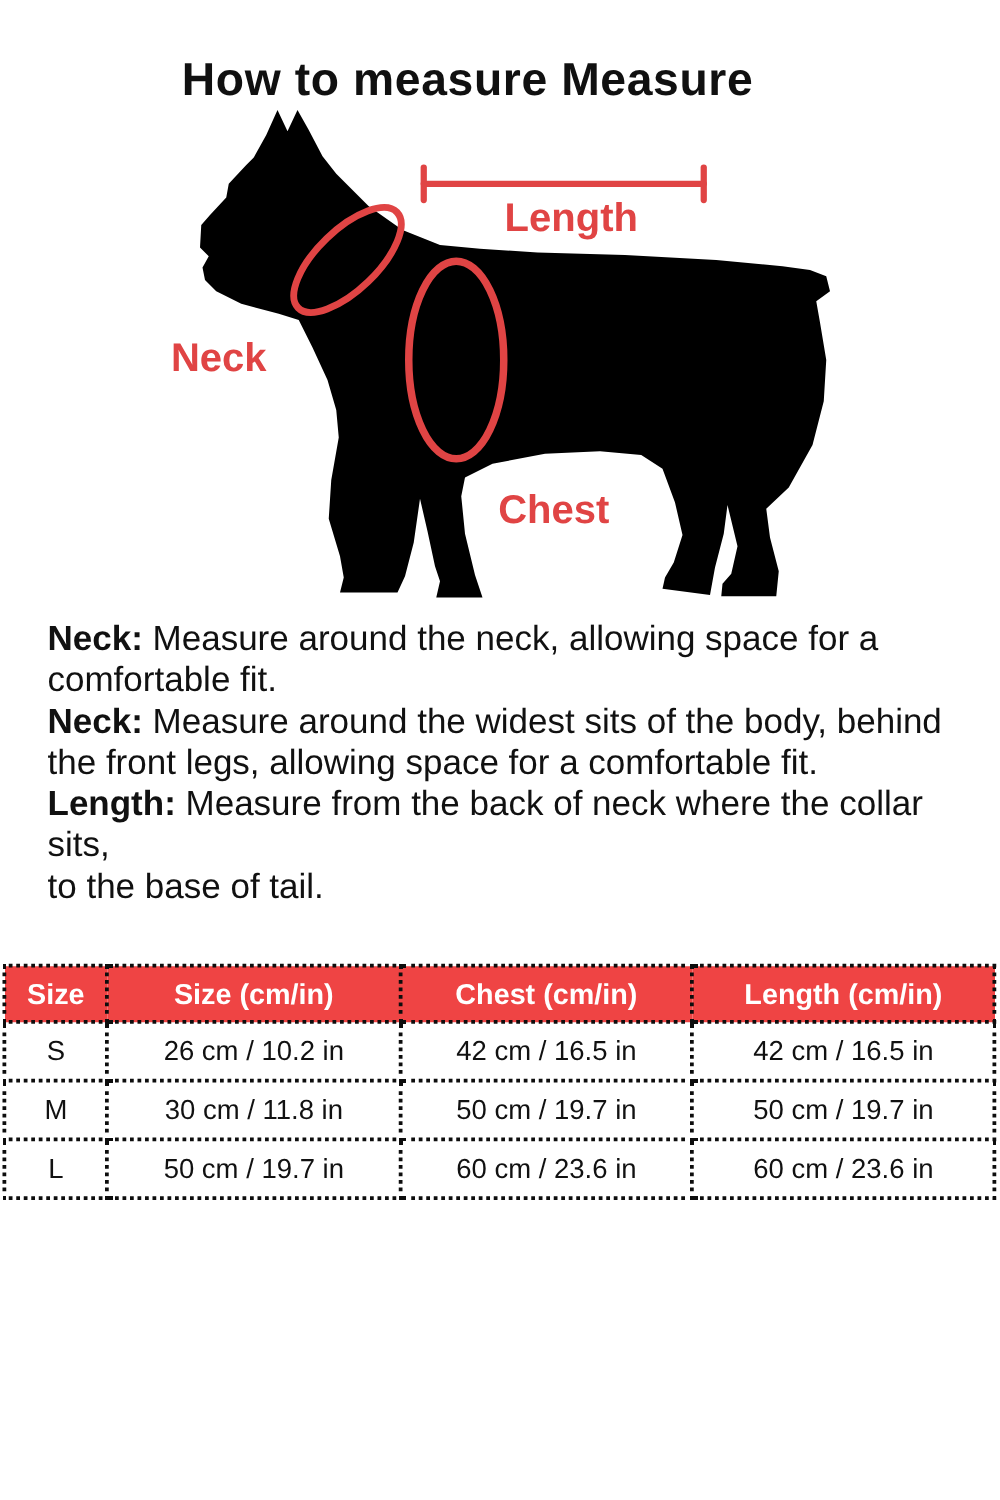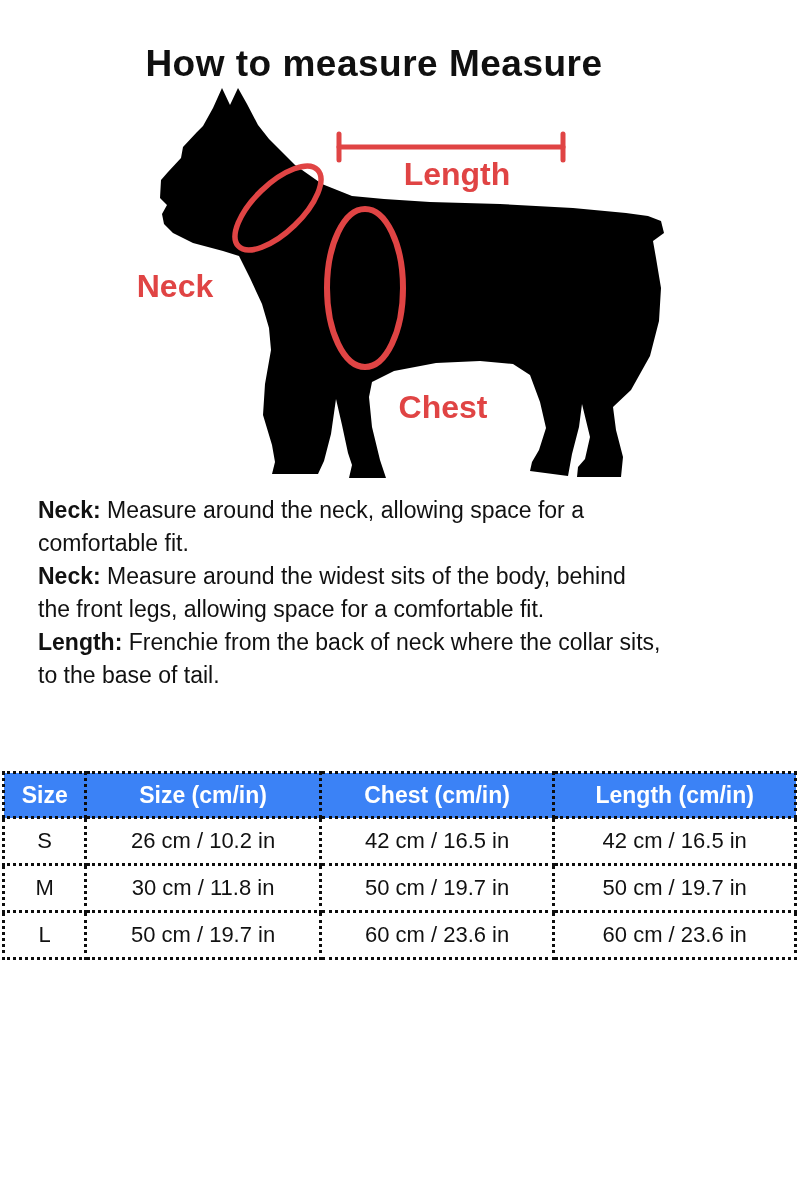--- a/index.html
+++ b/index.html
@@ -31,42 +31,42 @@
     height: 500px;
   }
   .instructions {
     position: absolute;
     top: 494px;
     left: 38px;
     width: 735px;
   }
   .instructions p {
     margin: 0;
-    font-size: 23px;
+    font-size: 28px;
     line-height: 33px;
     color: #111111;
   }
   .instructions p strong { font-weight: 700; }
   .instructions p span { white-space: pre-wrap; }
   table.size-table {
     position: absolute;
     top: 771px;
     left: 2px;
     width: 795px;
     border-collapse: collapse;
     table-layout: fixed;
   }
   table.size-table th, table.size-table td {
     border: 3px dotted #0d0d0d;
     text-align: center;
     vertical-align: middle;
     padding: 0;
   }
   table.size-table thead th {
-    background: #3b82f6;
+    background: #ef4444;
     color: #ffffff;
     font-size: 23px;
     font-weight: 700;
     height: 42px;
     border-color: #0d0d0d;
   }
   table.size-table tbody td {
     background: #ffffff;
     color: #111111;
     font-size: 22px;
@@ -124,21 +124,21 @@
     <text class="red-label" x="175" y="297" fill="#e04444" text-anchor="middle">Neck</text>
     <text class="red-label" x="443" y="418" fill="#e04444" text-anchor="middle">Chest</text>
   </svg>
 </div>
 
 <div class="instructions">
   <p><strong>Neck:</strong> <span>Measure around the neck, allowing space for a
 comfortable fit.</span></p>
   <p><strong>Neck:</strong> <span>Measure around the widest sits of the body, behind
 the front legs, allowing space for a comfortable fit.</span></p>
-  <p><strong>Length:</strong> <span>Frenchie from the back of neck where the collar sits,
+  <p><strong>Length:</strong> <span>Measure from the back of neck where the collar sits,
 to the base of tail.</span></p>
 </div>
 
 <table class="size-table">
   <colgroup>
     <col class="c-size">
       <col class="c-neck">
       <col class="c-chest">
       <col class="c-length">
   </colgroup>

